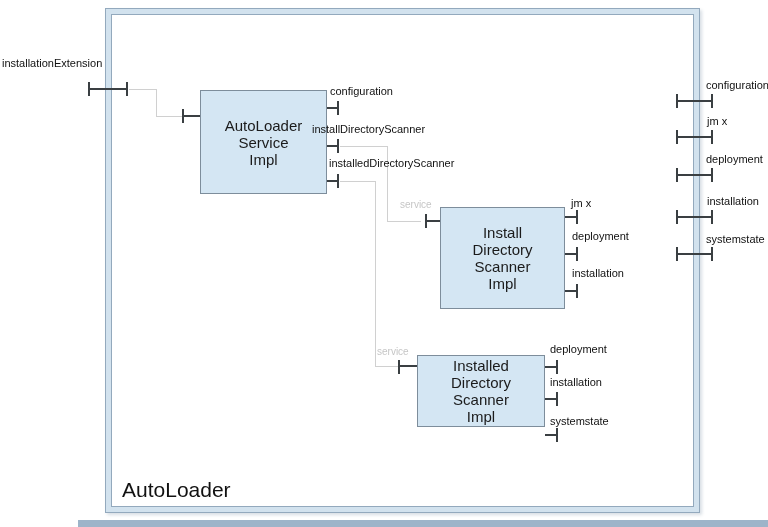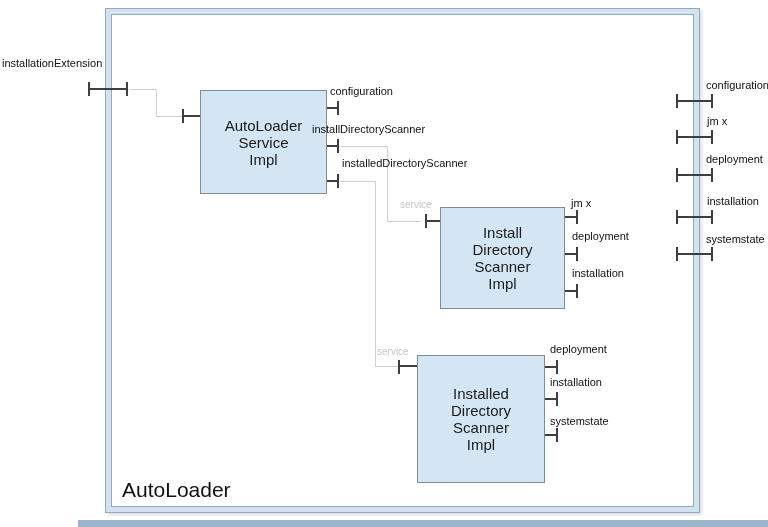--- a/index.html
+++ b/index.html
@@ -66,21 +66,21 @@
 Impl</div>
 
 <span class="lbl" style="left:330px;top:85px">configuration</span>
 <div class="hdark" style="left:327px;top:107px;width:12px"></div>
 <div class="vtick" style="left:337px;top:101px"></div>
 
 <span class="lbl" style="left:312px;top:123px">installDirectoryScanner</span>
 <div class="hdark" style="left:327px;top:145px;width:12px"></div>
 <div class="vtick" style="left:337px;top:139px"></div>
 
-<span class="lbl" style="left:342px;top:157px">installedDirectoryScanner</span>
+<span class="lbl" style="left:329px;top:157px">installedDirectoryScanner</span>
 <div class="hdark" style="left:327px;top:180px;width:12px"></div>
 <div class="vtick" style="left:337px;top:174px"></div>
 
 <div class="hgray" style="left:340px;top:146px;width:48px"></div>
 <div class="vgray" style="left:387px;top:146px;height:76px"></div>
 <div class="hgray" style="left:387px;top:221px;width:34px"></div>
 <span class="service" style="left:400px;top:199px">service</span>
 <div class="vtick" style="left:425px;top:214px"></div>
 <div class="hdark" style="left:427px;top:220px;width:13px"></div>
 
@@ -101,21 +101,21 @@
 <div class="vtick" style="left:576px;top:210px"></div>
 
 <span class="lbl" style="left:572px;top:230px">deployment</span>
 <div class="hdark" style="left:565px;top:253px;width:13px"></div>
 <div class="vtick" style="left:576px;top:247px"></div>
 
 <span class="lbl" style="left:572px;top:267px">installation</span>
 <div class="hdark" style="left:565px;top:290px;width:13px"></div>
 <div class="vtick" style="left:576px;top:284px"></div>
 
-<div class="comp" style="left:417px;top:355px;width:128px;height:128px">Installed
+<div class="comp" style="left:417px;top:355px;width:128px;height:72px">Installed
 Directory
 Scanner
 Impl</div>
 
 <span class="lbl" style="left:550px;top:343px">deployment</span>
 <div class="hdark" style="left:545px;top:366px;width:13px"></div>
 <div class="vtick" style="left:556px;top:360px"></div>
 
 <span class="lbl" style="left:550px;top:376px">installation</span>
 <div class="hdark" style="left:545px;top:398px;width:13px"></div>

